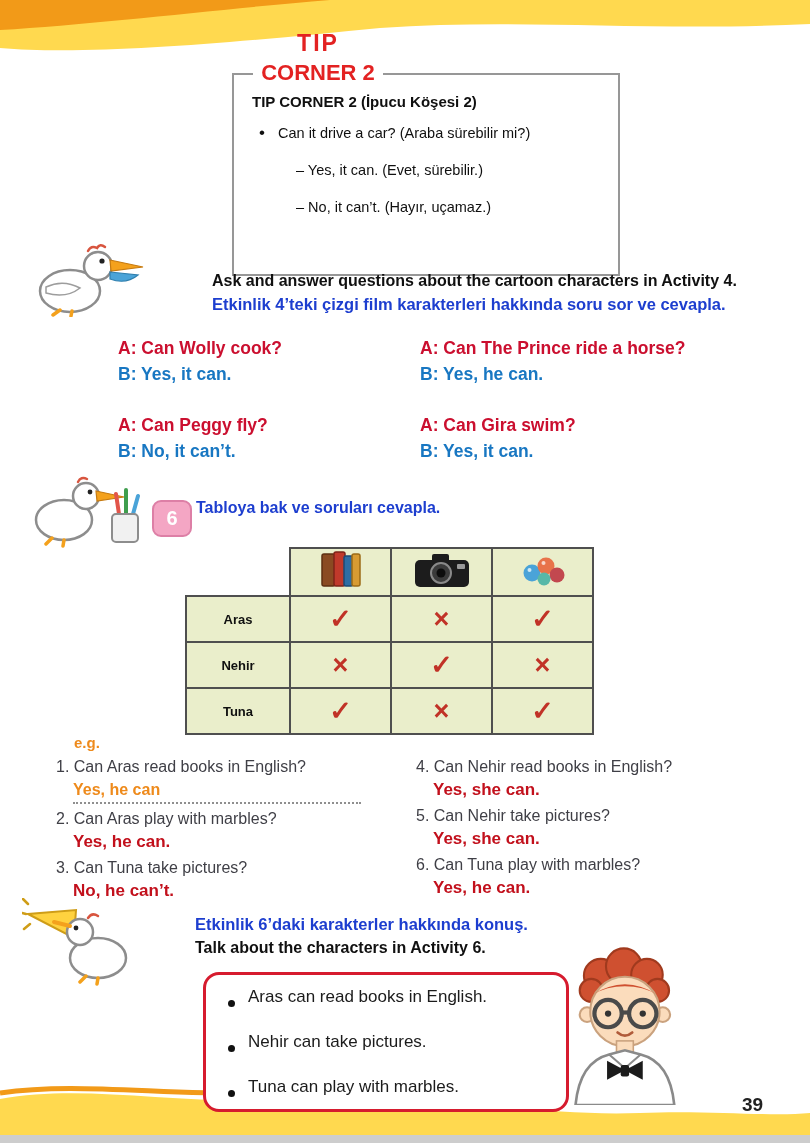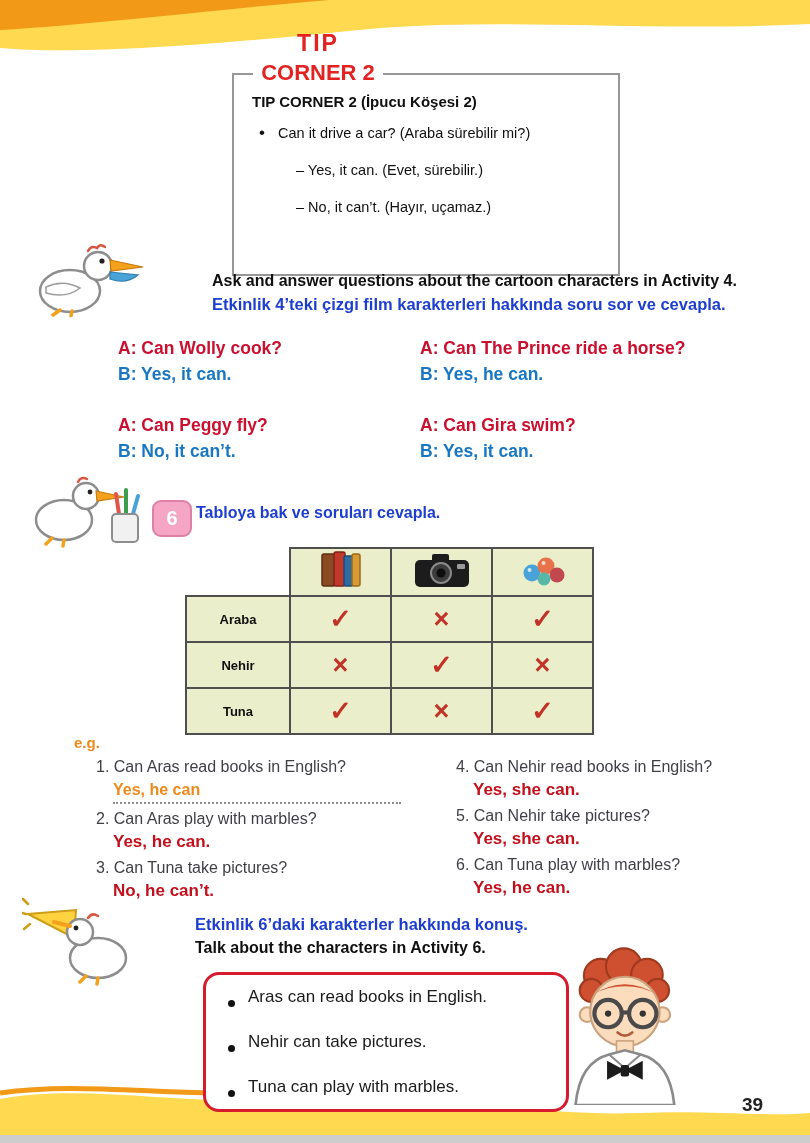--- a/index.html
+++ b/index.html
@@ -39,39 +39,39 @@
              row-gap:30px;z-index:2;}
   .dlg .a{color:var(--dialog_red,#cb0f2f);font-weight:bold;font-size:17.5px;}
   .dlg .b{color:var(--dialog_blue,#1877c2);font-weight:bold;font-size:17.5px;margin-top:5px;}
 
   
   .badge{left:152px;top:500px;width:36px;height:33px;background:var(--badge_pink,#f4a6c4);
          border:2px solid #dd7fa6;border-radius:9px;color:#ffffff;font-weight:bold;font-size:20px;
          display:flex;align-items:center;justify-content:center;z-index:2;}
   .act6text{left:196px;top:499px;z-index:2;}
   .act6text .en{font-size:15.5px;font-weight:bold;color:#101010;}
-  .act6text .tr{font-size:16px;font-weight:bold;color:var(--instruction_blue,#1d3ecf);margin-top:5px;}
+  .act6text .tr{font-size:16px;font-weight:bold;color:var(--instruction_blue,#1d3ecf);}
 
   
   .chart{left:185px;top:547px;z-index:2;}
   .chart-table{border-collapse:collapse;}
   .chart-table td{border:2px solid #4f4f4f;background:var(--table_bg,#eaeecb);
                   text-align:center;vertical-align:middle;}
   .chart-table td.corner{border:none;background:transparent;}
   .chart-table td.name{width:100px;height:42px;font-weight:bold;font-size:13px;color:#101010;}
   .chart-table td.iconc{width:97px;height:44px;}
   .chart-table td.iconc span{display:inline-block;}
   .chart-table td.iconc svg{margin:0 auto;}
   .chart-table td.mark{font-size:27px;font-weight:bold;color:var(--mark_red,#c13227);}
 
   
   .eg{left:74px;top:734px;color:var(--orange,#ee8a1b);font-size:15px;font-weight:700;z-index:2;}
   .qcol1{left:56px;top:756px;width:356px;z-index:2;}
   .qcol2{left:416px;top:756px;width:384px;z-index:2;}
-  .q-block{margin-bottom:4px;margin-left:40px;}
+  .q-block{margin-bottom:4px;}
   .q-line{font-size:16px;color:var(--question_gray,#3f3f46);line-height:21px;}
   .q-ans{margin-left:17px;margin-top:2px;font-size:17px;line-height:22px;font-weight:bold;
          color:var(--answer_red,#c2101c);}
   .q-ans.example{color:var(--orange,#ee8a1b);font-size:16px;display:inline-block;min-width:288px;
                  border-bottom:2px dotted #8f8f8f;padding-bottom:1px;}
 
   
   .speakhead{left:195px;top:915px;z-index:2;}
   .speakhead .tr{font-size:16.5px;font-weight:bold;color:var(--instruction_blue,#1d3ecf);}
   .speakhead .en{font-size:16px;font-weight:bold;color:#101010;margin-top:5px;}
@@ -197,21 +197,21 @@
               <circle cx="27" cy="14" r="8.5" fill="#e8734a"></circle>
               <circle cx="38" cy="23" r="7.5" fill="#c2484f"></circle>
               <circle cx="25" cy="27" r="6.5" fill="#58b8a8"></circle>
               <circle cx="10.5" cy="18" r="2" fill="#cfe9f7"></circle>
               <circle cx="24.5" cy="11" r="2" fill="#f8d8cb"></circle>
             </svg>
           </span>
         </td>
       </tr>
       <tr>
-        <td class="name">Araba</td>
+        <td class="name">Aras</td>
         <td class="mark">✓</td>
         <td class="mark">×</td>
         <td class="mark">✓</td>
       </tr>
       <tr>
         <td class="name">Nehir</td>
         <td class="mark">×</td>
         <td class="mark">✓</td>
         <td class="mark">×</td>
       </tr>

